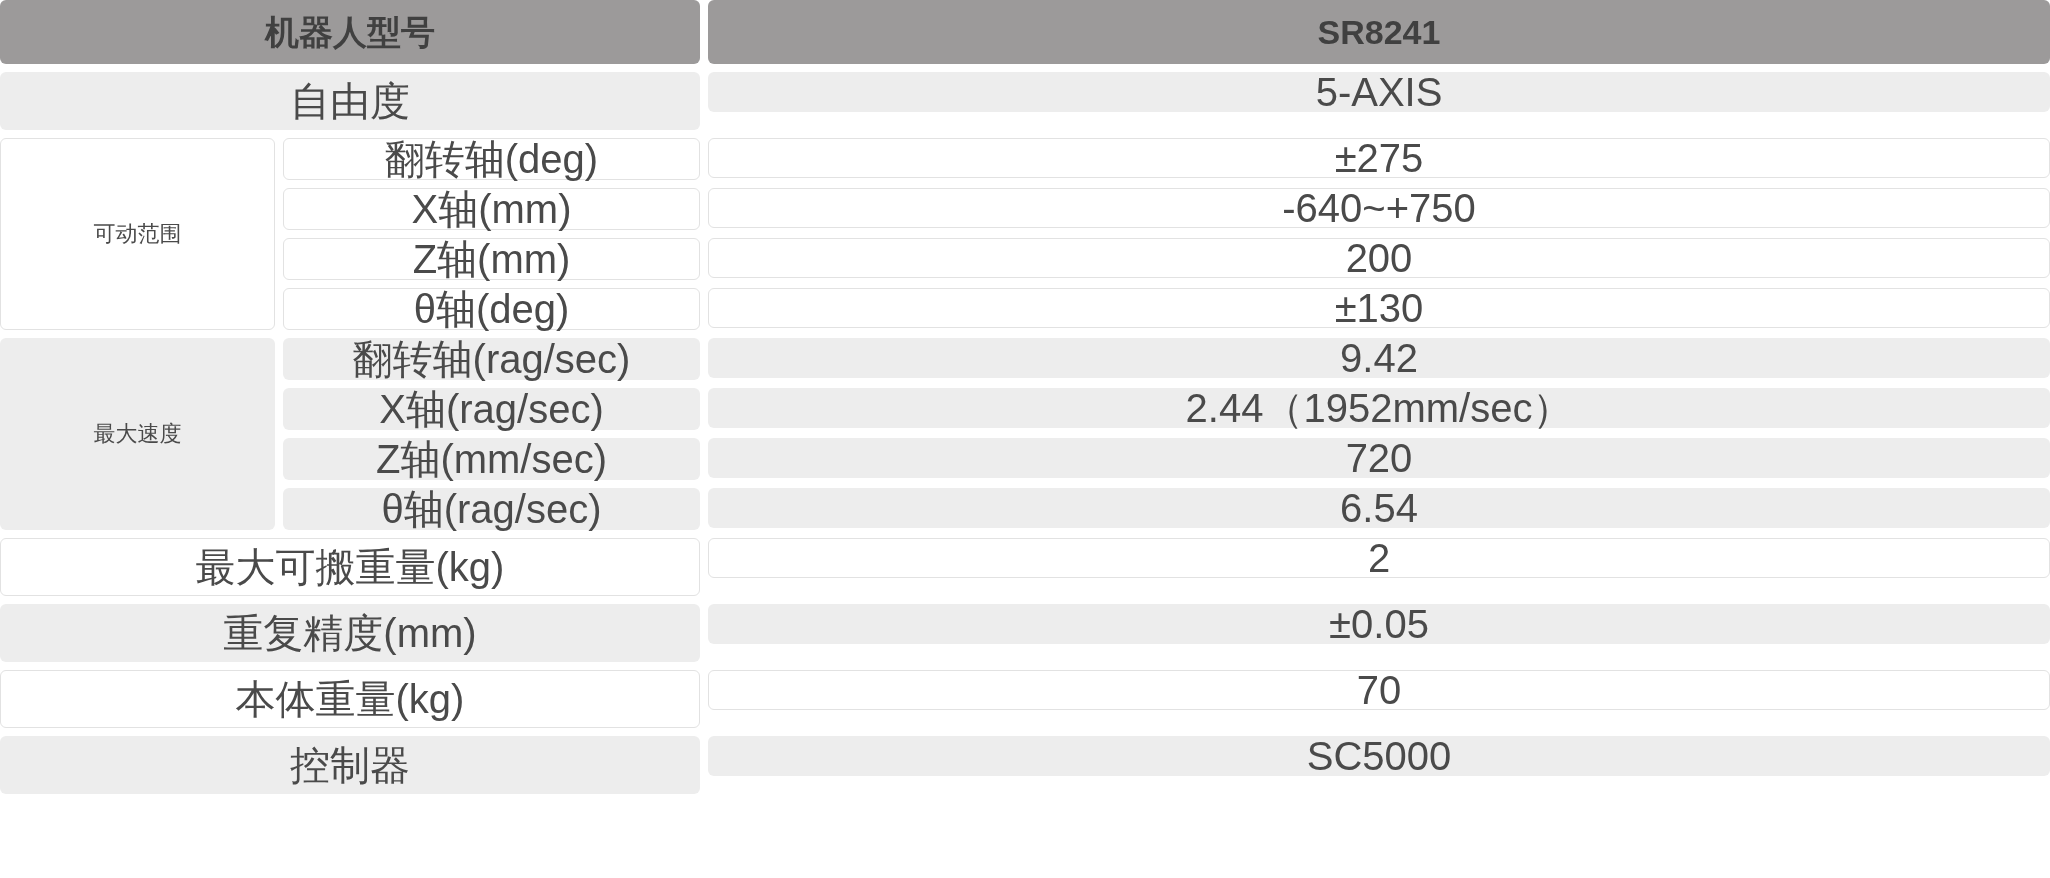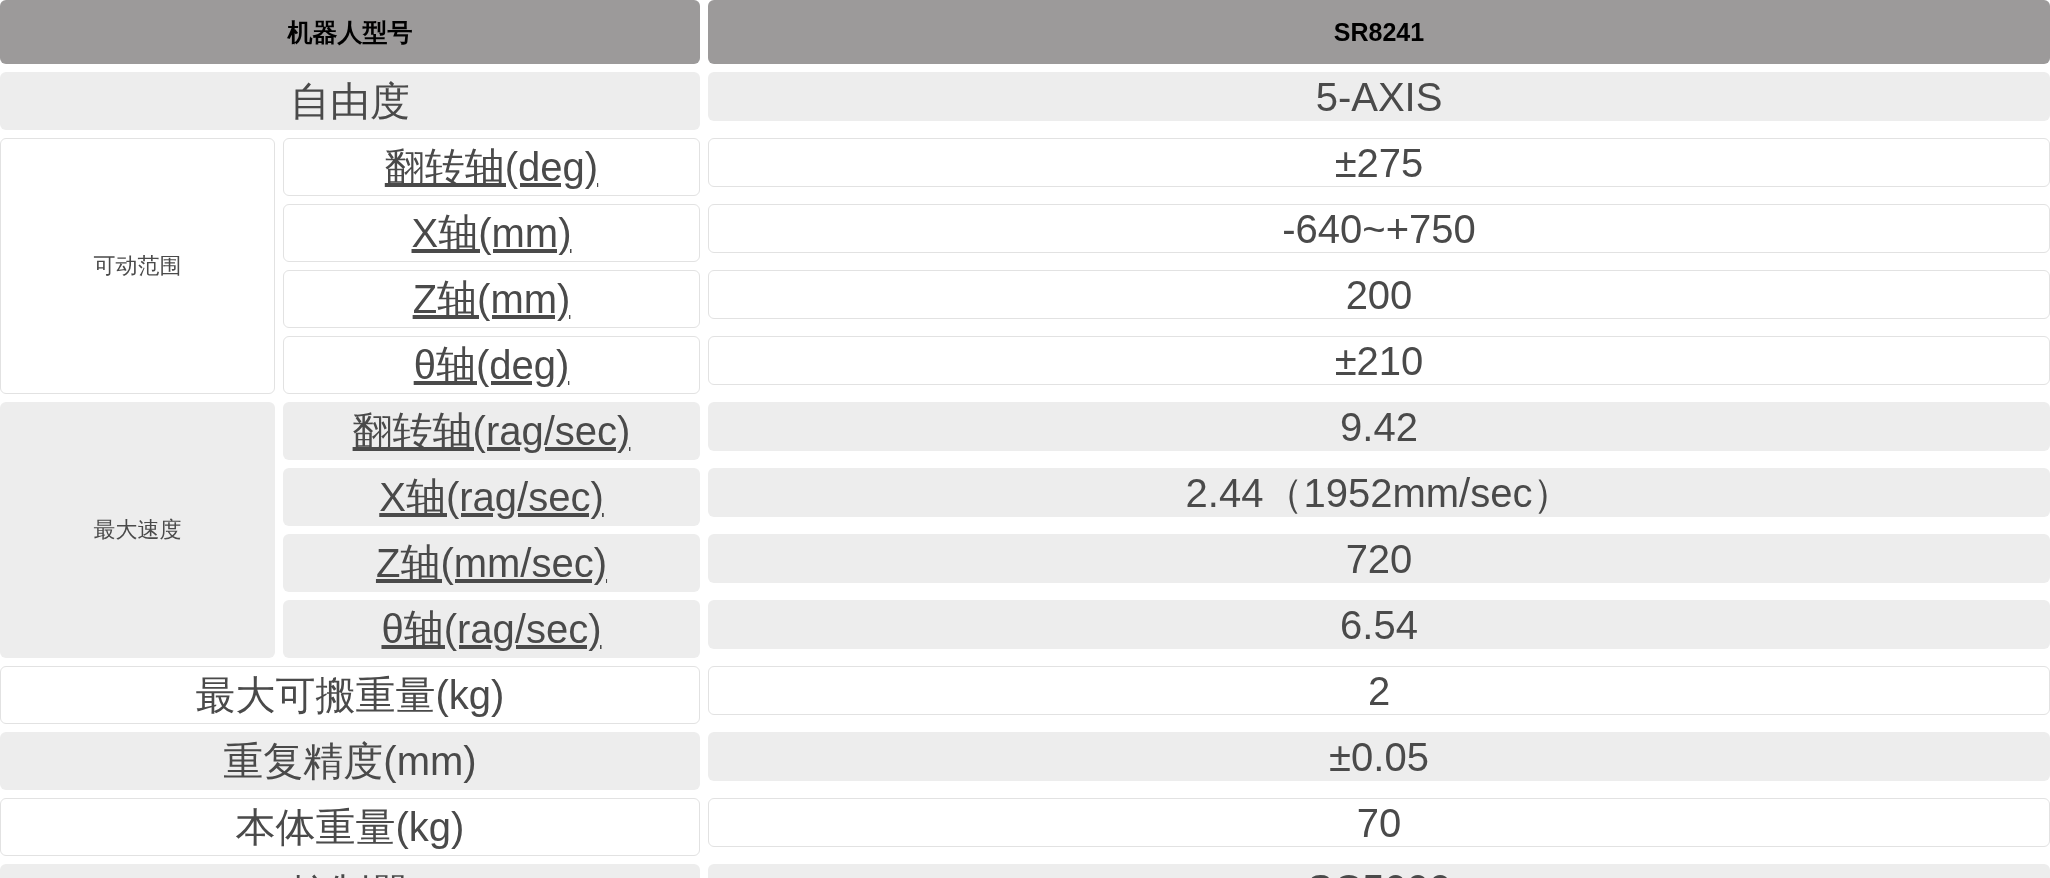--- a/index.html
+++ b/index.html
@@ -37,47 +37,46 @@
     text-align: center;
     font-size: 40px;
     color: #4a4a4a;
     border-radius: 6px;
     padding: 4px 10px;
     line-height: 1.2;
   }
 
   .cell.grey-dark {
     background: #9c9a9a;
-    color: #000000;
-    font-size: 25px;
+    color: #404040;
+    font-size: 34px;
     font-weight: bold;
   }
   .cell.grey-light {
     background: #ededed;
   }
   .cell.white {
     background: #ffffff;
     border: 1px solid #e2e2e2;
   }
 
   
   .label-wide {
     width: 700px;
     min-width: 700px;
     height: 58px;
   }
   .label-sub {
     width: 417px;
     min-width: 417px;
-    height: 58px;
-    text-decoration: underline;
+    height: 42px;
   }
   .value {
     flex: 1 1 auto;
-    height: 49px;
+    height: 40px;
     margin-left: 8px;
   }
 
   .header-row .label-wide,
   .header-row .value {
     height: 64px;
   }
 
   
   .group {
@@ -139,21 +138,21 @@
       <div class="row">
         <div class="cell white label-sub">X轴(mm)</div>
         <div class="cell white value">-640~+750</div>
       </div>
       <div class="row">
         <div class="cell white label-sub">Z轴(mm)</div>
         <div class="cell white value">200</div>
       </div>
       <div class="row">
         <div class="cell white label-sub">θ轴(deg)</div>
-        <div class="cell white value">±210</div>
+        <div class="cell white value">±130</div>
       </div>
     </div>
   </div>
 
   <div class="group">
     <div class="group-label grey-light">最大速度</div>
     <div class="group-rows">
       <div class="row">
         <div class="cell grey-light label-sub">翻转轴(rag/sec)</div>
         <div class="cell grey-light value">9.42</div>

